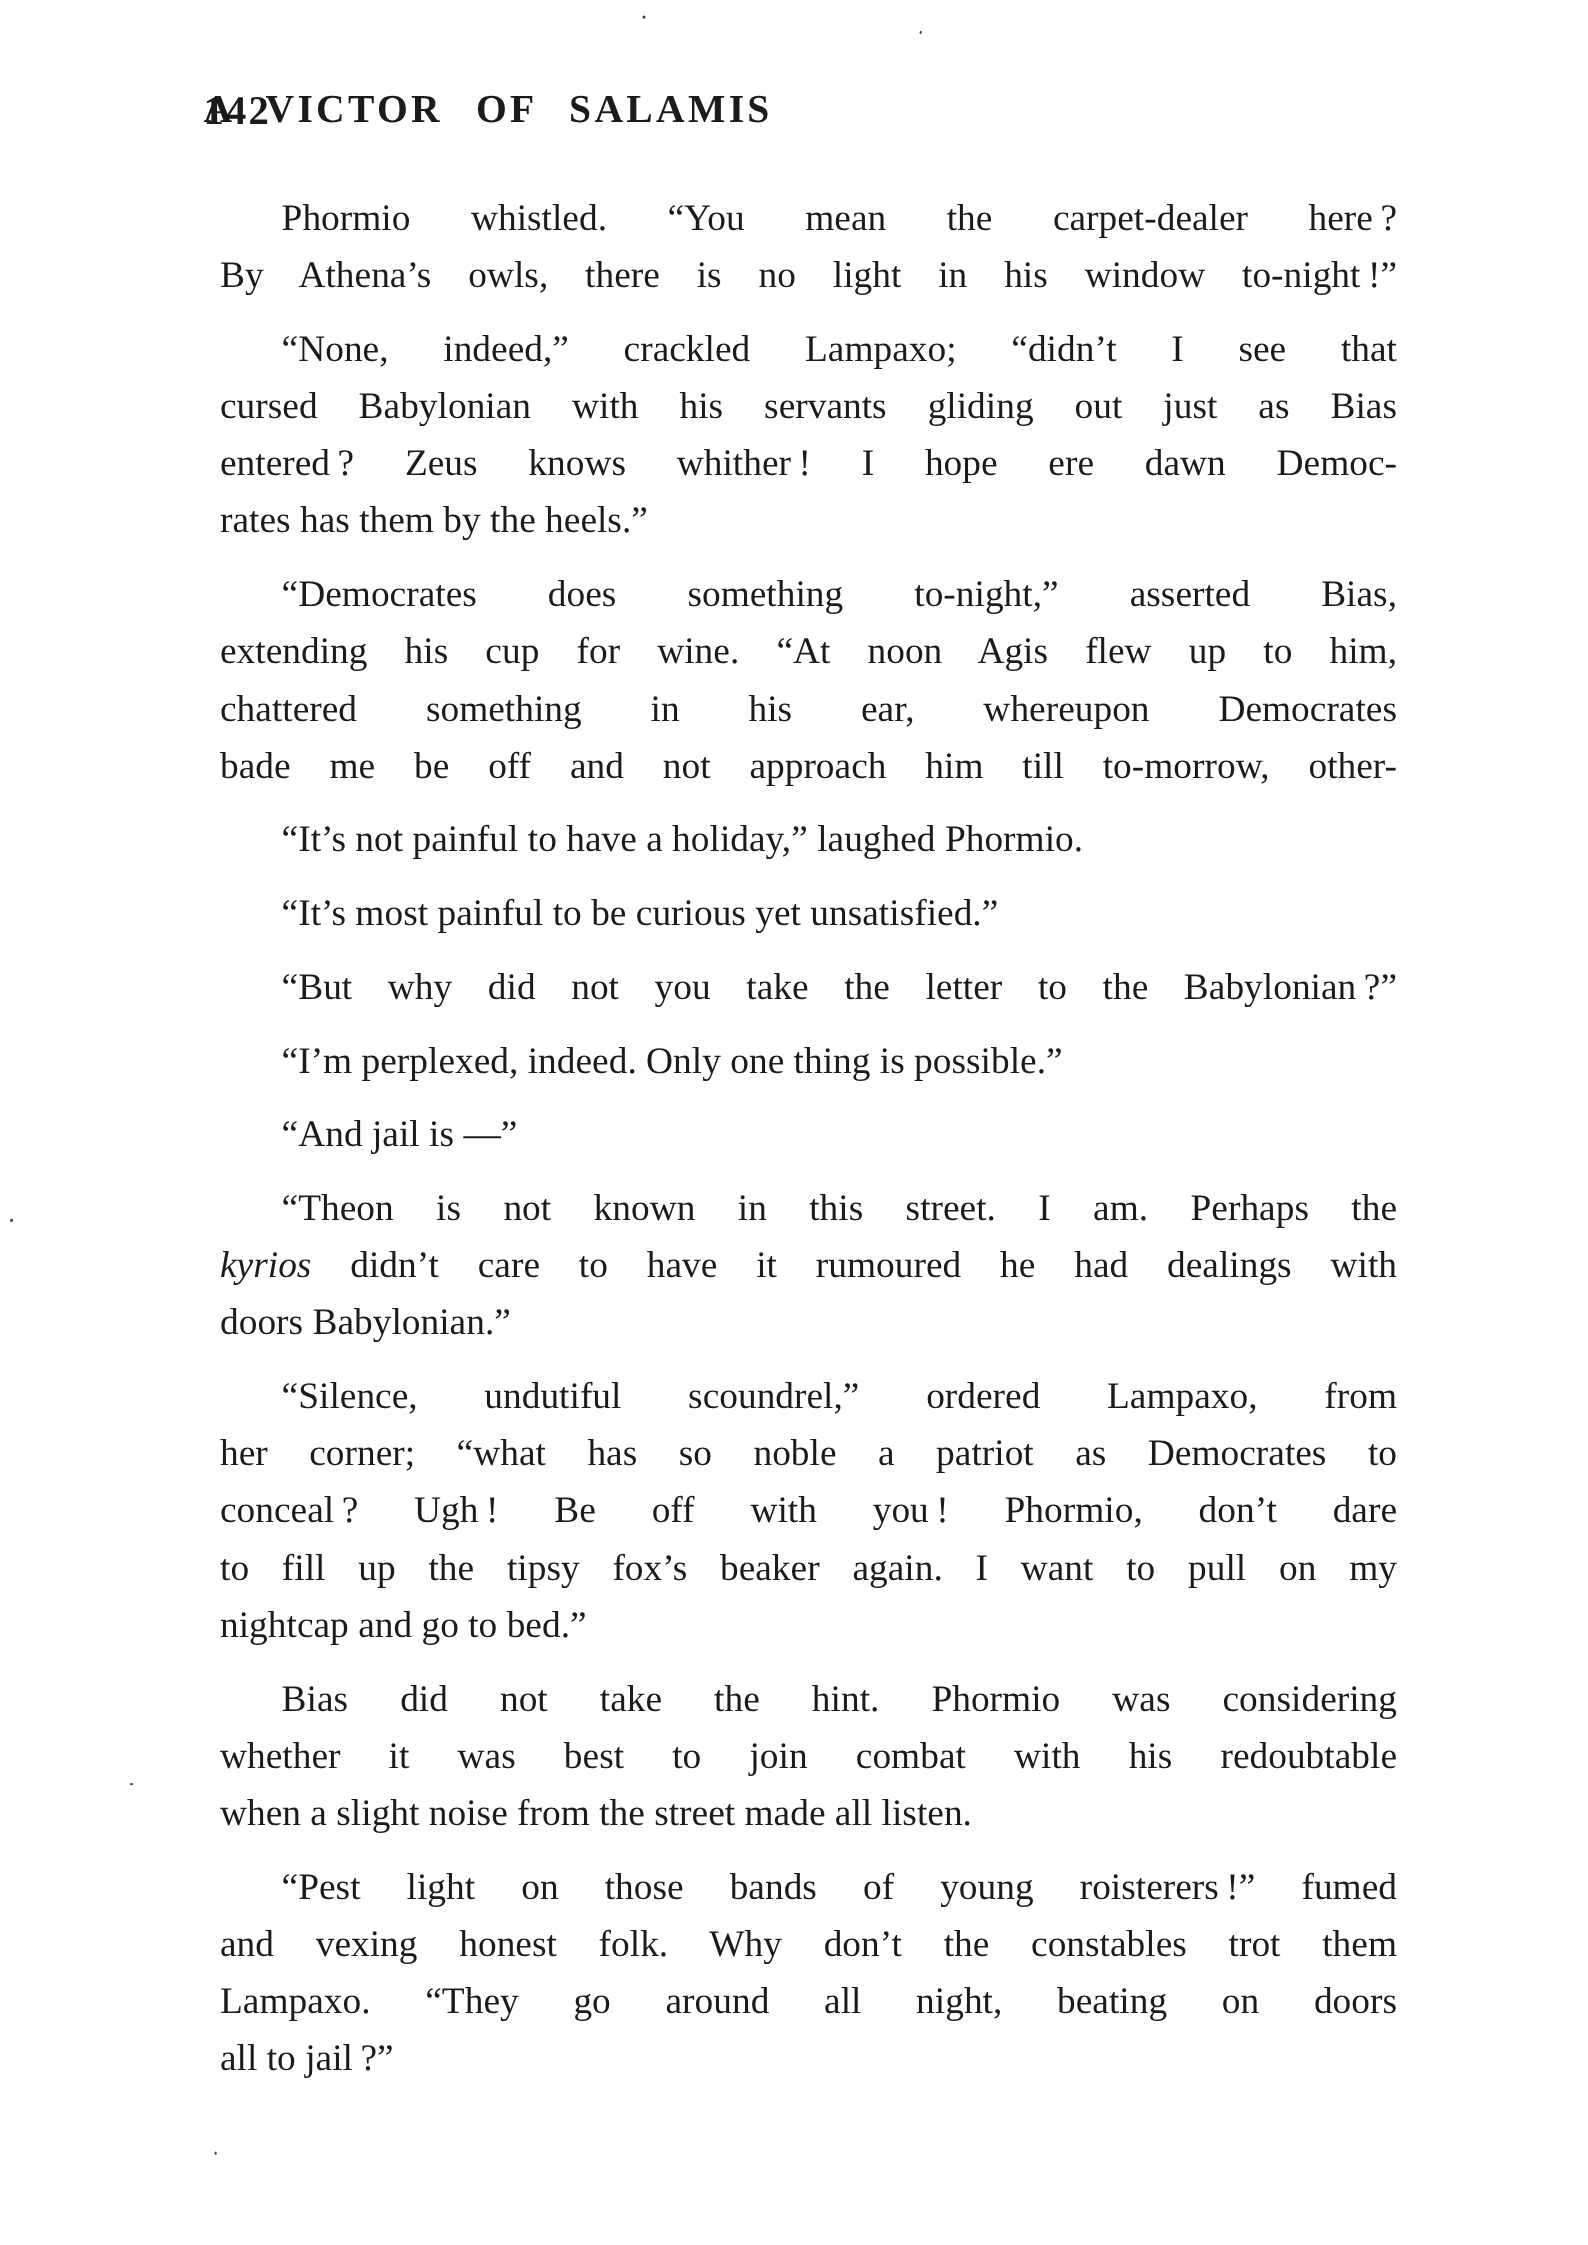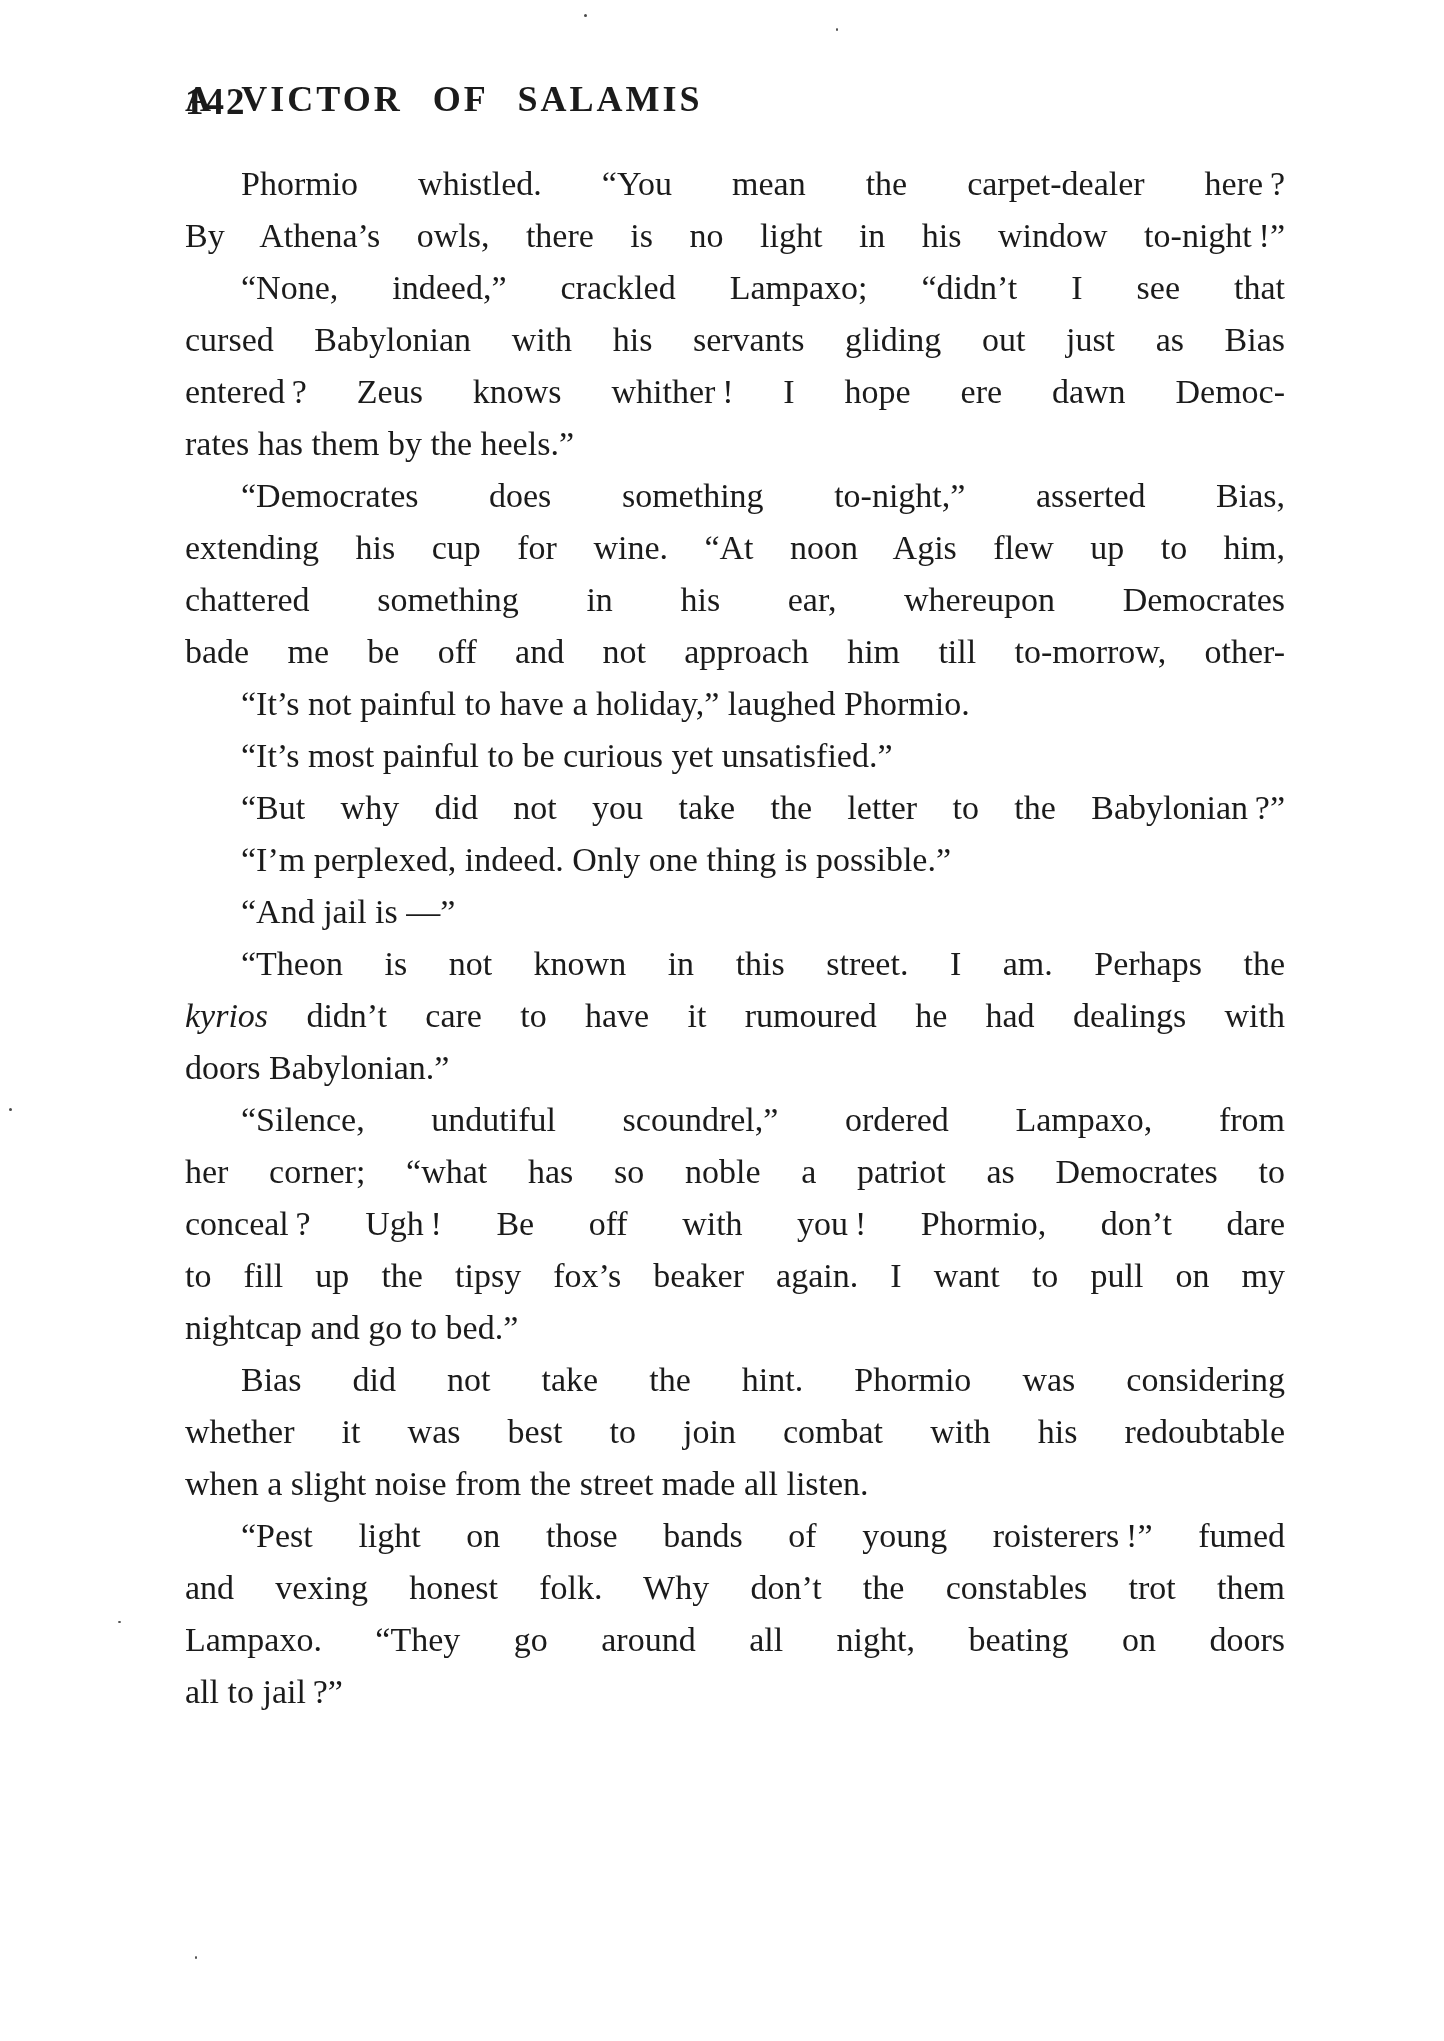--- a/index.html
+++ b/index.html
@@ -41,21 +41,21 @@
   }
   .body {
     position: absolute;
     top: 158px;
     left: 185px;
     width: 1100px;
     font-size: 34px;
     line-height: 52px;
     text-align: justify;
   }
-  .para { margin: 0; padding: 0; }
+  .para { margin: 15px; padding: 0; }
   .line {
     text-align: justify;
     text-align-last: left;
   }
   .jl { text-align-last: justify; }
   .indent { text-indent: 56px; }
   .it { font-style: italic; }
   .speck {
     position: absolute;
     background: #4a4a4a;

